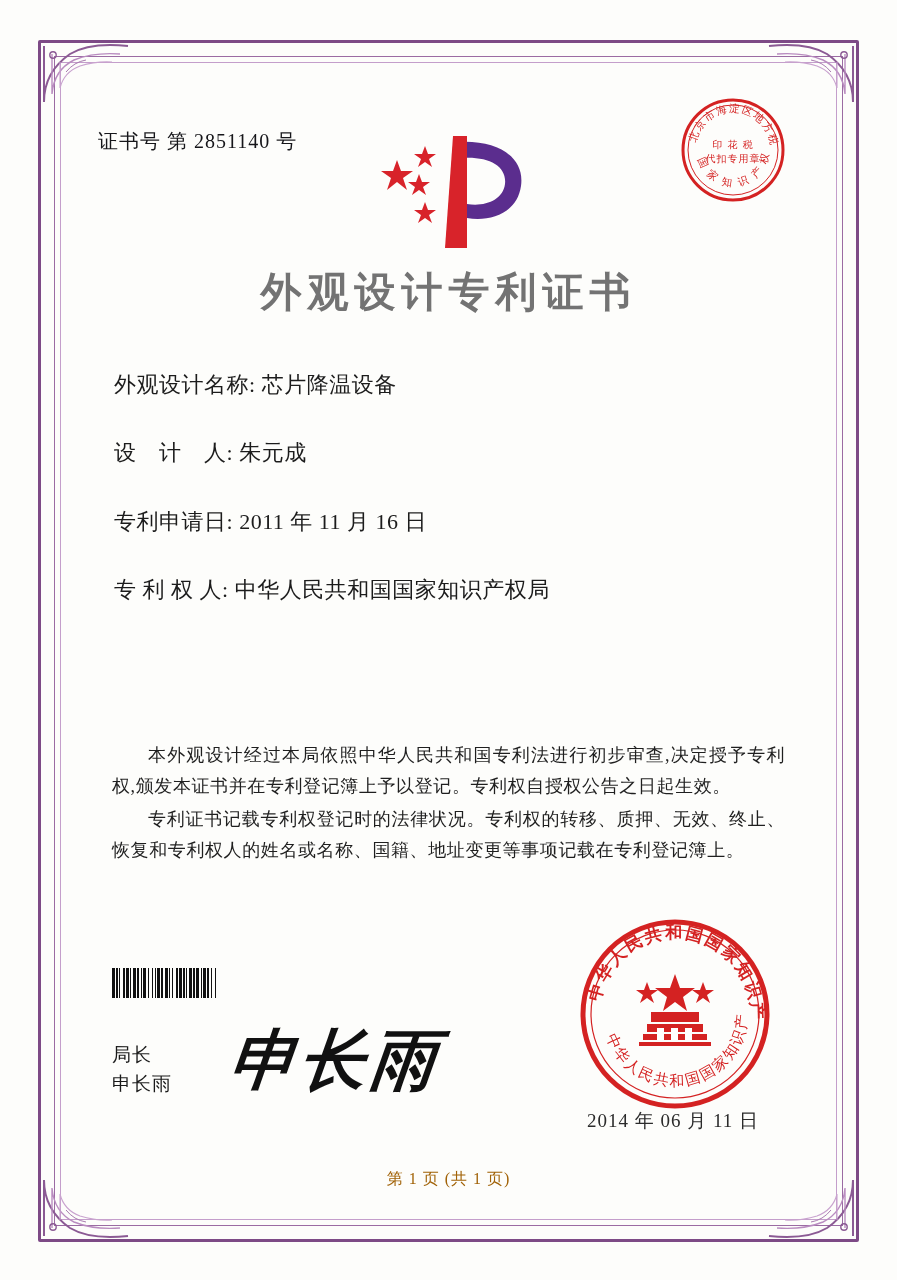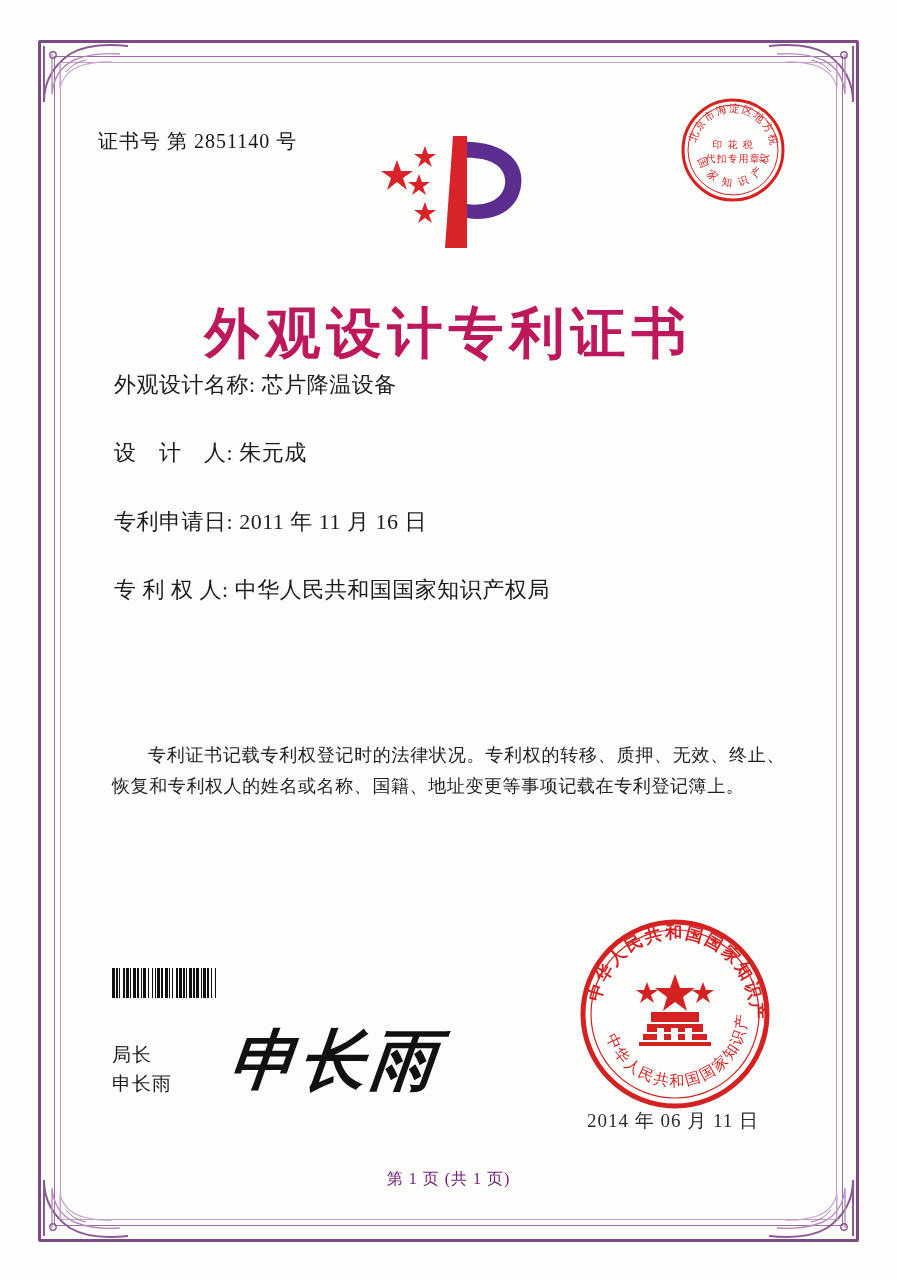--- a/index.html
+++ b/index.html
@@ -74,26 +74,25 @@
     transform: translateX(-50%);
     width: 200px;
     height: 130px;
   }
 
   .title {
     position: absolute;
     left: 0; right: 0;
     top: 185px;
     text-align: center;
-    font-size: 55px;
+    font-size: 41px;
     font-weight: bold;
     letter-spacing: 6px;
-    color: #be185d;
+    color: #737373;
     font-family: "DejaVu Serif", serif;
-    margin-top: 32px;
   }
 
   
   .stamp-top {
     position: absolute;
     right: 20px;
     top: 16px;
     width: 108px;
     height: 108px;
   }
@@ -180,21 +179,21 @@
     color: #2b2b2b;
     letter-spacing: 1px;
   }
 
   .pagefoot {
     position: absolute;
     left: 0; right: 0;
     bottom: 10px;
     text-align: center;
     font-size: 16px;
-    color: #701a75;
+    color: #a16207;
     letter-spacing: 1px;
   }
 </style>
 </head>
 <body>
 
 <div class="page">
 
   <div class="border-outer"></div>
   <div class="border-inner"></div>
@@ -291,20 +290,21 @@
         <span class="lbl">专利申请日:</span>
         <span class="val">2011 年 11 月 16 日</span>
       </div>
       <div class="field">
         <span class="lbl">专 利 权 人:</span>
         <span class="val">中华人民共和国国家知识产权局</span>
       </div>
     </div>
 
     <div class="paras">
+      <p>本外观设计经过本局依照中华人民共和国专利法进行初步审查,决定授予专利权,颁发本证书并在专利登记簿上予以登记。专利权自授权公告之日起生效。</p>
       <p>专利证书记载专利权登记时的法律状况。专利权的转移、质押、无效、终止、恢复和专利权人的姓名或名称、国籍、地址变更等事项记载在专利登记簿上。</p>
     </div>
 
     <div class="barcode">
         <i style="width: 3px;"></i>
         <i style="width: 1px; background: transparent;"></i>
         <i style="width: 2px;"></i>
         <i style="width: 1px; background: transparent;"></i>
         <i style="width: 1px;"></i>
         <i style="width: 3px; background: transparent;"></i>

